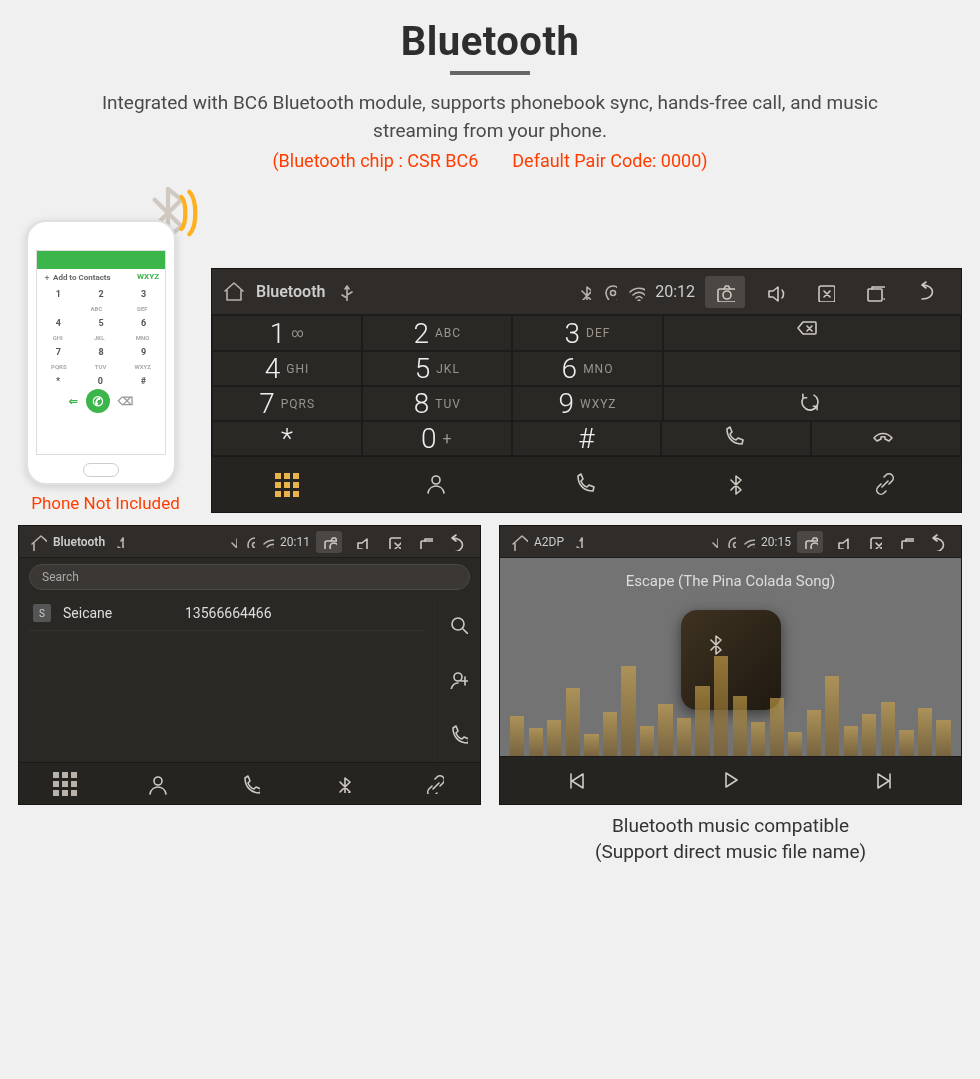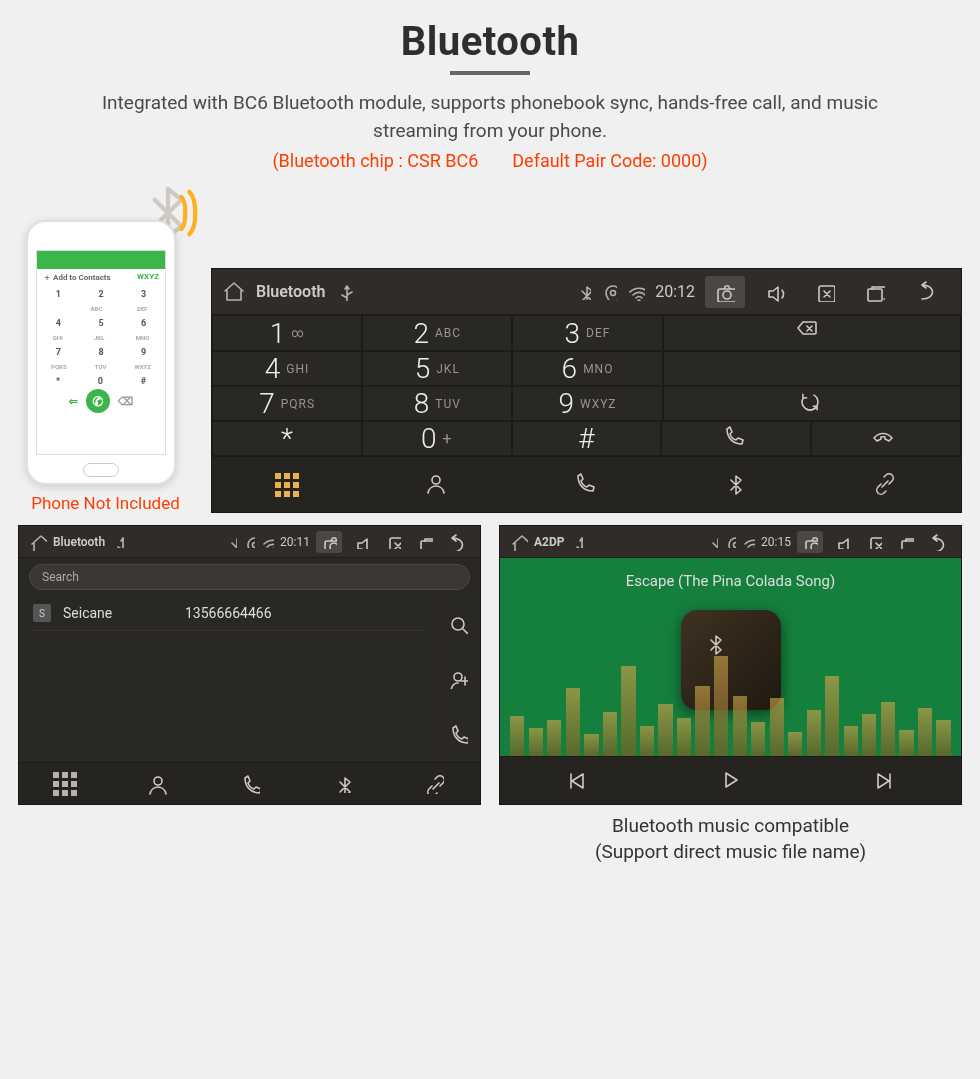--- a/index.html
+++ b/index.html
@@ -58,21 +58,21 @@
   .device.small .statusbar{height:32px;font-size:12px;gap:6px;}
   .device.small .statusbar .sbtn{width:26px;height:22px;}
   .searchbar{margin:6px 10px; height:26px; background:#3a3734; border-radius:13px; font-size:12px; color:#aaa; display:flex;align-items:center;padding:0 12px; border:1px solid #4b4845;text-align:center;}
   .contact-area{flex:1;display:flex;}
   .contact-list{flex:1;padding:0 10px;}
   .contact-row{display:flex;align-items:center;gap:12px;font-size:14px;color:#ddd;padding:8px 4px;border-bottom:1px solid #353230;}
   .contact-row .badge{width:18px;height:18px;background:#555;font-size:10px;display:flex;align-items:center;justify-content:center;border-radius:2px;color:#ccc;}
   .contact-side{width:46px;display:flex;flex-direction:column;border-left:1px solid #2e2b28;}
   .contact-side div{flex:1;display:flex;align-items:center;justify-content:center;}
   
-  .a2dp-body{flex:1;position:relative;display:flex;flex-direction:column;align-items:center;overflow:hidden;background:#15803d;}
+  .a2dp-body{flex:1;position:relative;display:flex;flex-direction:column;align-items:center;overflow:hidden;background:#737373;}
   .song{font-size:15px;color:#ddd;margin-top:14px;}
   .albumicon{margin-top:20px;width:100px;height:100px;border-radius:16px;background:linear-gradient(135deg,#3e3221,#1f1911);display:flex;align-items:center;justify-content:center;box-shadow:0 4px 14px rgba(0,0,0,.5);}
   .albumicon svg *{stroke:#d9a943;}
   .eq{position:absolute;bottom:0;left:0;right:0;height:100px;display:flex;align-items:flex-end;justify-content:space-around;padding:0 8px;}
   .eq span{display:block;width:3.2%;background:linear-gradient(#caa24a,#7a5c24);opacity:.65;}
   .controls{height:48px;display:flex;border-top:1px solid #1b1a18;background:#262421;}
   .controls div{flex:1;display:flex;align-items:center;justify-content:center;}
   
   svg *{stroke:#cfc9c1;stroke-width:1.6;fill:none;stroke-linecap:round;stroke-linejoin:round;}
 </style>
@@ -532,21 +532,21 @@
   </div>
 
   <div class="col">
     <div class="device small">
       <div class="statusbar">
         <span class="ico">
             <svg width="18" height="18">
               <use href="#i-home"></use>
             </svg>
           </span>
-        <span style="font-weight:700;">A2DP</span>
+        <span style="font-weight:400;">A2DP</span>
         <span class="ico">
             <svg width="13" height="13">
               <use href="#i-usb"></use>
             </svg>
           </span>
         <span class="sp"></span>
         <span class="ico">
             <svg width="12" height="12">
               <use href="#i-bt"></use>
             </svg>

